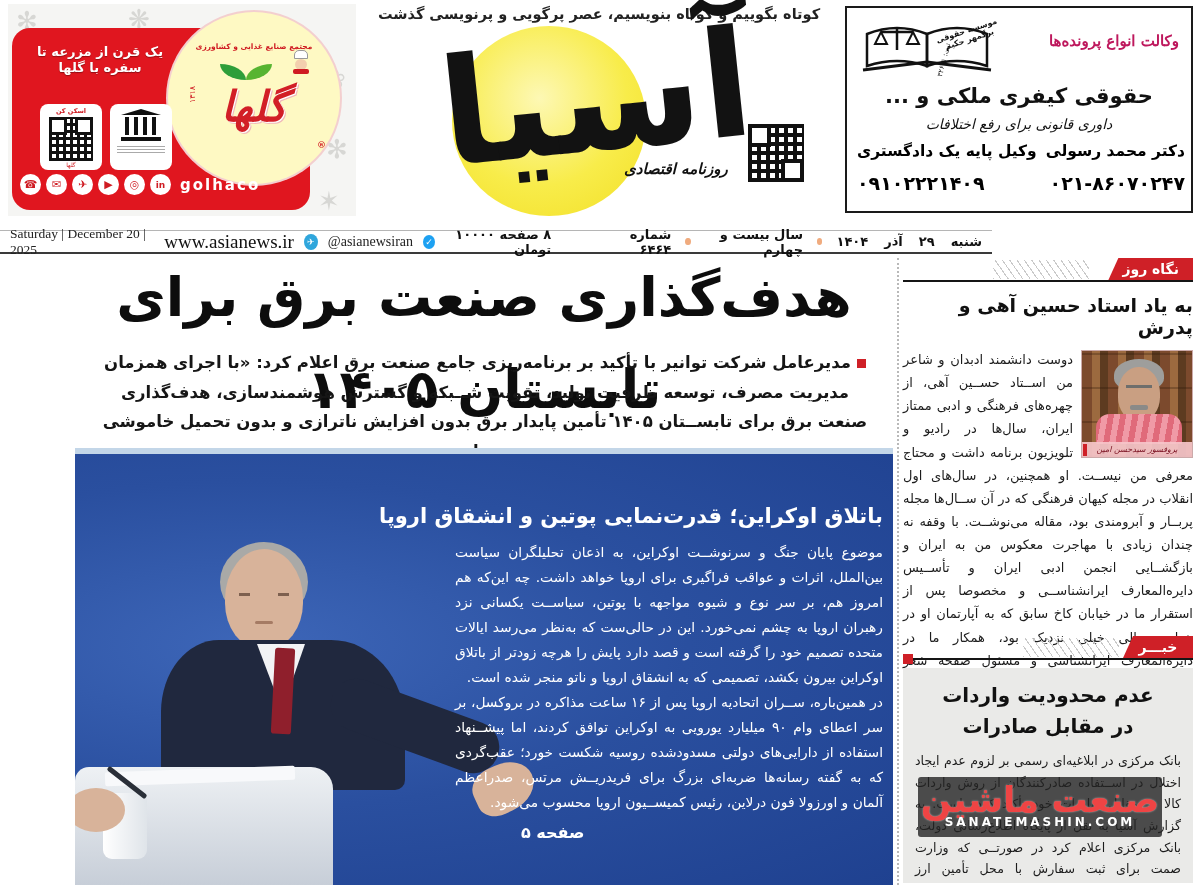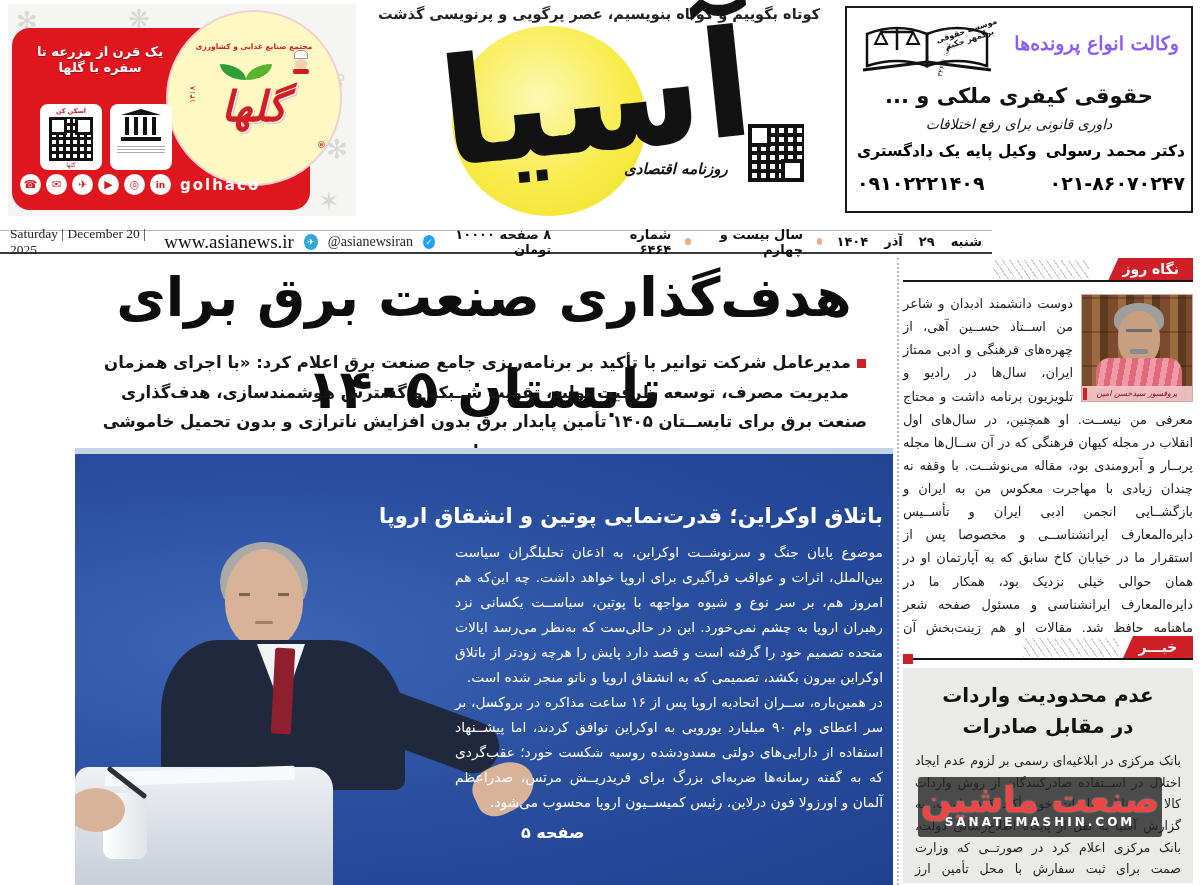--- a/index.html
+++ b/index.html
@@ -55,21 +55,21 @@
   .logo-sub { position:absolute; left:268px; top:160px; font-size:15px; font-weight:bold; font-style:italic; color:#111; font-family:"DejaVu Serif",serif; }
   .mast-qr { position:absolute; left:392px; top:124px; width:56px; height:58px;
      background:
        repeating-linear-gradient(0deg,#111 0 4px,transparent 4px 9px),
        repeating-linear-gradient(90deg,#111 0 4px,#fff 4px 9px); }
   .mast-qr::before,.mast-qr::after { content:""; position:absolute; width:15px; height:15px; border:4px solid #111; background:#fff; }
   .mast-qr::before { left:0; top:0; } .mast-qr::after { right:0; bottom:0; }
 
   
   .legal-ad { position:absolute; left:845px; top:6px; width:348px; height:207px; border:2px solid #1a1a1a; background:#fff; }
-  .legal-heading { position:absolute; right:12px; top:24px; font-size:19px; font-weight:bold; font-family:"DejaVu Serif",serif; color:#8b5cf6; }
+  .legal-heading { position:absolute; right:12px; top:24px; font-size:15px; font-weight:bold; font-family:"DejaVu Serif",serif; color:#be185d; }
   .legal-logo { position:absolute; left:10px; top:8px; width:150px; height:64px; }
   .legal-firm { position:absolute; left:66px; top:10px; width:90px; font-size:8px; color:#111; transform:rotate(-18deg); text-align:center; font-weight:bold; }
   .legal-reg { position:absolute; left:70px; top:40px; font-size:7px; color:#111; transform:rotate(-75deg); }
   .legal-services { position:absolute; left:0; top:76px; width:100%; text-align:center; font-size:21px; font-weight:bold; color:#111; }
   .legal-arb { position:absolute; left:0; top:108px; width:100%; text-align:center; font-size:14px; font-style:italic; font-family:"DejaVu Serif",serif; color:#111; }
   .legal-row { position:absolute; left:10px; top:134px; width:328px; display:flex; justify-content:space-between; direction:rtl; font-weight:bold; font-size:15.5px; }
   .legal-phones { position:absolute; left:10px; top:164px; width:328px; display:flex; justify-content:space-between; direction:rtl; font-weight:bold; font-size:19px; }
 
   
   .datebar { position:absolute; left:0; top:230px; width:992px; height:24px; border-top:1px solid #b5b5b5; border-bottom:2px solid #3a3a3a; display:flex; align-items:center; padding:0 10px; gap:10px; }
@@ -282,20 +282,21 @@
     </div>
   </div>
 
   <div class="sep-dotted"></div>
 
   <div class="section" style="top:258px;">
     <div class="label-row">
       <span class="hatch"></span>
       <span class="red-label">نگاه روز</span>
     </div>
+    <div class="dv-hl">به یاد استاد حسین آهی و پدرش</div>
     <div class="dv-body">
       <span class="author-photo">
         <i class="a-hair"></i>
         <i class="a-head">
           <i class="a-brow" style="position:absolute;"></i>
             <i class="a-mus" style="position:absolute;"></i>
         </i>
         <i class="a-shirt"></i>
         <i class="a-cap">پروفسور سیدحسن امین</i>
         <i class="a-mark"></i>

